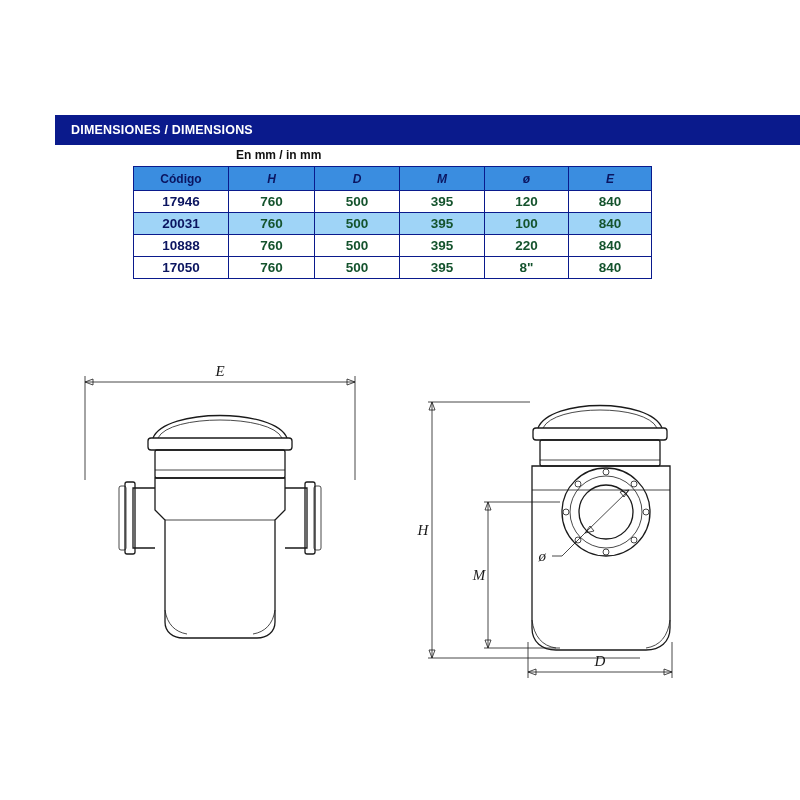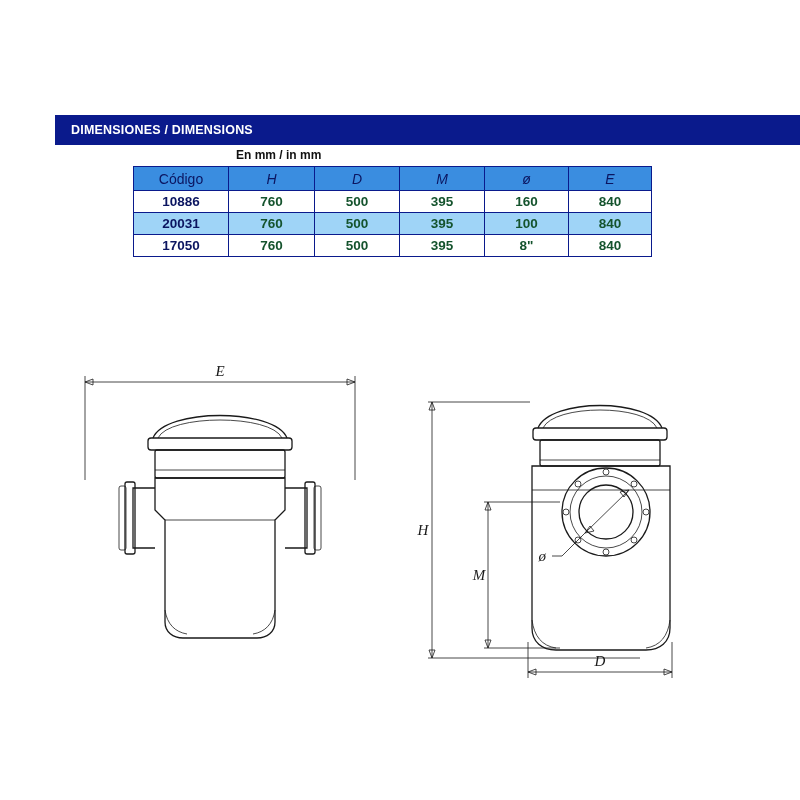--- a/index.html
+++ b/index.html
@@ -69,23 +69,23 @@
     border: 1px solid #0a1a8c;
     text-align: center;
     height: 21px;
     font-size: 13.5px;
     color: #14532d;
     padding: 0;
   }
   table.dims thead th {
     background: #3a8de0;
     color: #0b1560;
-    font-weight: normal;
+    font-weight: bold;
     font-style: italic;
-    font-size: 14px;
+    font-size: 12px;
     height: 23px;
   }
   table.dims thead th.code-col {
     font-style: normal;
   }
   table.dims tbody tr.odd td {
     background: #ffffff;
   }
   table.dims tbody tr.even td {
     background: #9fd4f7;
@@ -158,33 +158,41 @@
           <th class="code-col">Código</th>
           <th>H</th>
           <th>D</th>
           <th>M</th>
           <th>ø</th>
           <th>E</th>
         </tr>
       </thead>
       <tbody>
         <tr class="odd">
-          <td class="code">10886</td>
+          <td class="code">17946</td>
           <td>760</td>
           <td>500</td>
           <td>395</td>
-          <td>160</td>
+          <td>120</td>
           <td>840</td>
         </tr>
         <tr class="even">
           <td class="code">20031</td>
           <td>760</td>
           <td>500</td>
           <td>395</td>
           <td>100</td>
+          <td>840</td>
+        </tr>
+        <tr class="odd">
+          <td class="code">10888</td>
+          <td>760</td>
+          <td>500</td>
+          <td>395</td>
+          <td>220</td>
           <td>840</td>
         </tr>
         <tr class="odd">
           <td class="code">17050</td>
           <td>760</td>
           <td>500</td>
           <td>395</td>
           <td>8"</td>
           <td>840</td>
         </tr>

